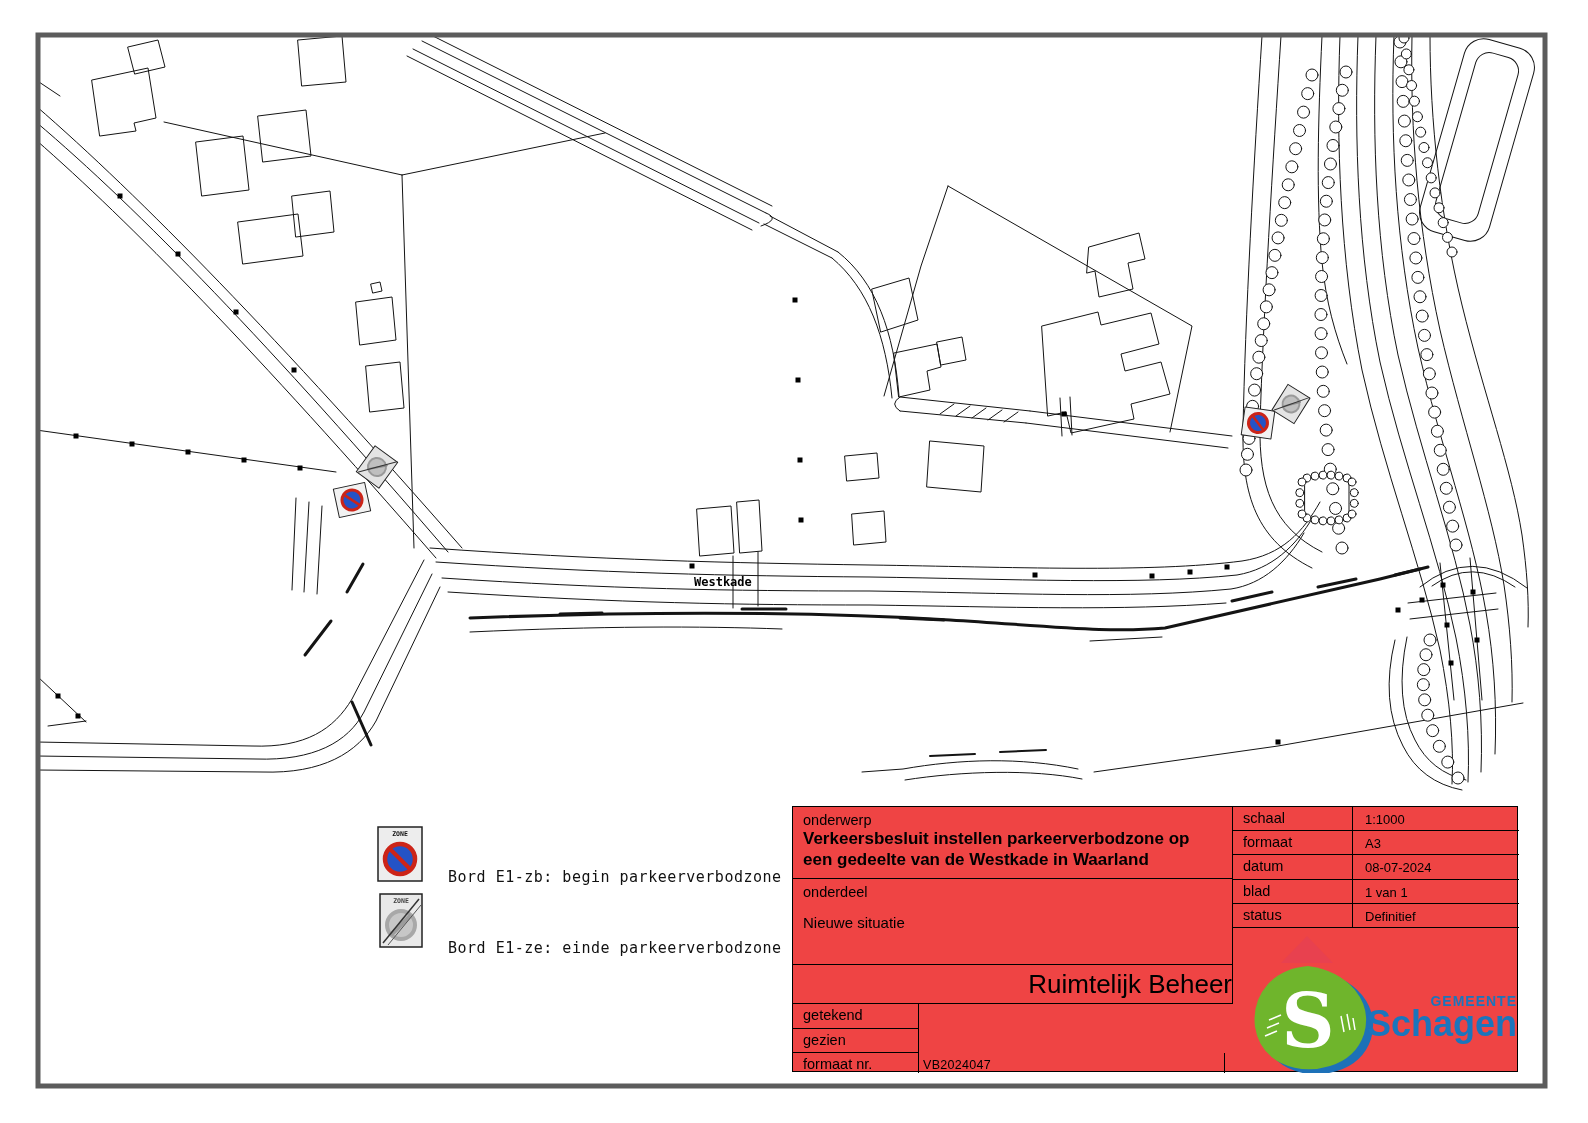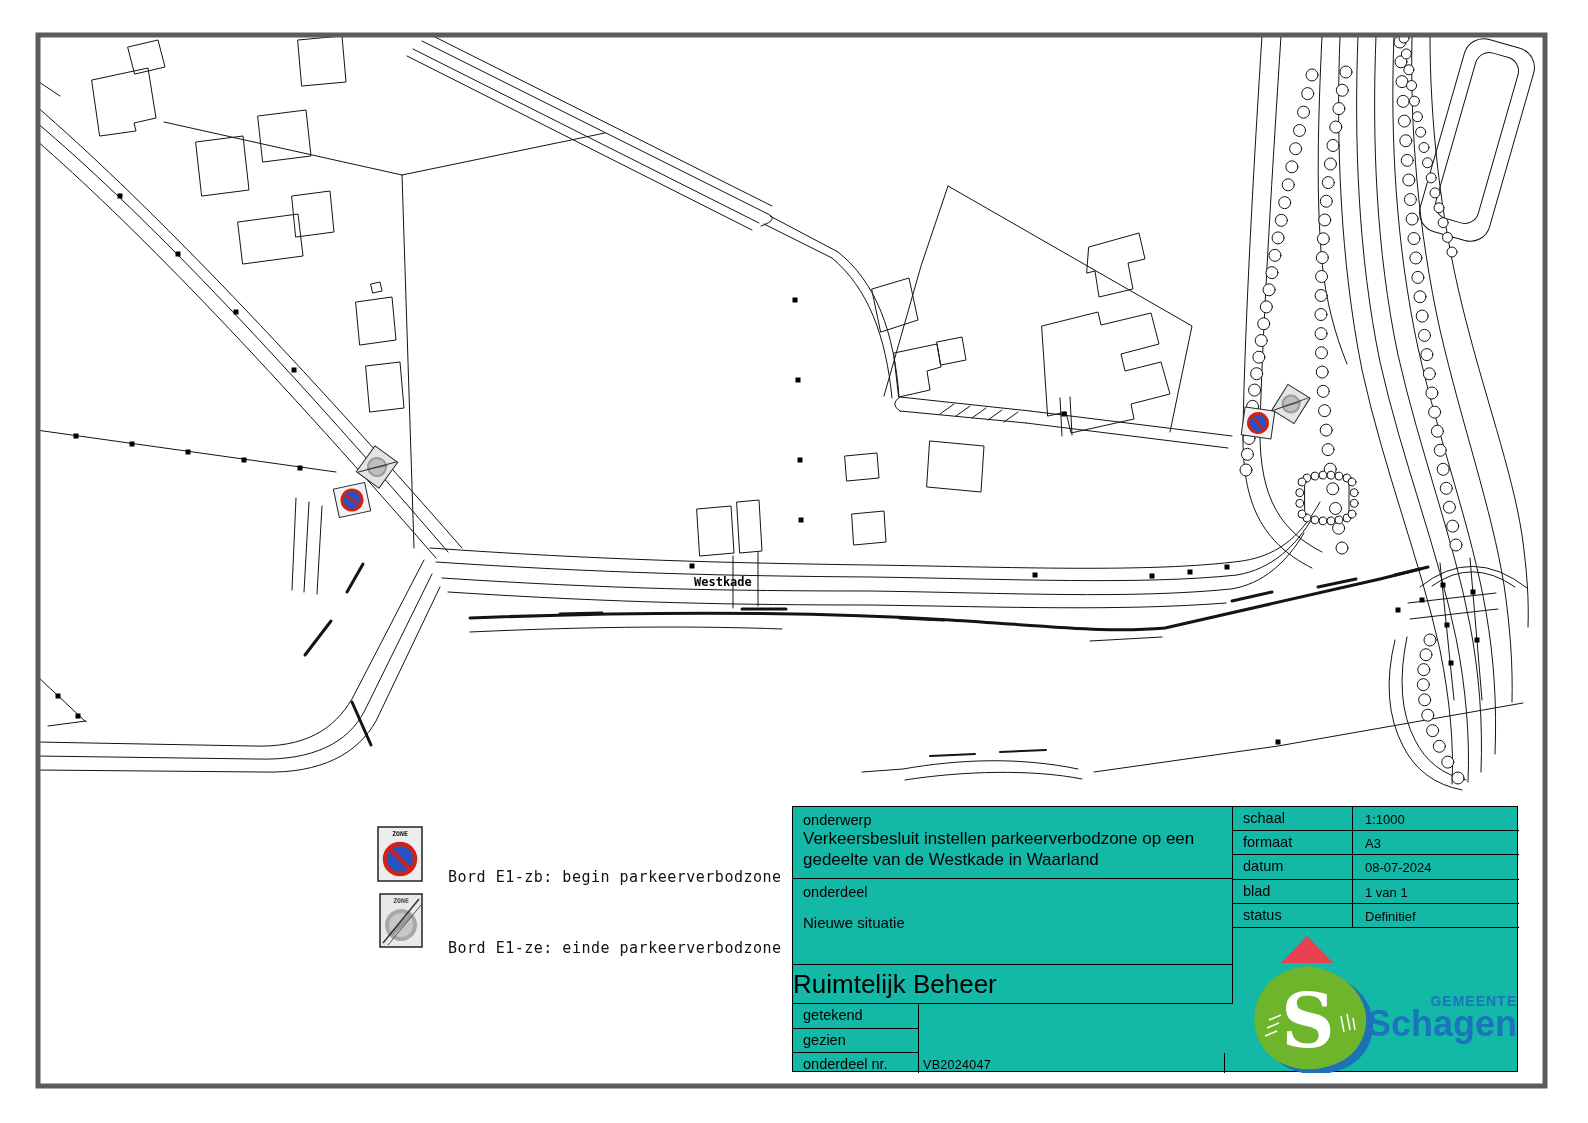--- a/index.html
+++ b/index.html
@@ -5,29 +5,29 @@
   html,body{margin:0;padding:0;background:#fff;}
   body{width:1588px;height:1123px;position:relative;overflow:hidden;
        font-family:"Liberation Sans",sans-serif;color:#000;}
   #map{position:absolute;left:0;top:0;}
   
   .legend-label{position:absolute;font-family:"DejaVu Sans Mono",monospace;
     font-size:15px;letter-spacing:.5px;color:#111;white-space:nowrap;margin-top:28px;}
   .legend-icon{position:absolute;}
   
   .tblock{position:absolute;left:792px;top:806px;width:726px;height:266px;
-    border:1px solid #000;background:#14b8a6;box-sizing:border-box;}
+    border:1px solid #000;background:#ef4444;box-sizing:border-box;}
   .tb-cell{position:absolute;box-sizing:border-box;}
   .bb{border-bottom:1px solid #000;}
   .br{border-right:1px solid #000;}
   .tb-label{font-size:14.5px;color:#000;}
-  .tb-sub{font-size:17px;font-weight:normal;line-height:21px;}
+  .tb-sub{font-size:17px;font-weight:bold;line-height:21px;}
   .tb-val{font-size:13px;}
   .tb-smval{font-size:12.5px;letter-spacing:.3px;}
-  .dept{font-size:26px;text-align:left;line-height:38px;}
+  .dept{font-size:26px;text-align:right;line-height:38px;}
   .rowlab{padding:3px 0 0 10px;font-size:14.5px;}
   .rowval{padding:5px 0 0 12px;}
 </style>
 </head>
 <body>
 
 <svg id="map" width="1588" height="1123" viewBox="0 0 1588 1123">
   <defs>
       <clipPath id="mclip">
         <rect x="40" y="36" width="1504" height="1050"></rect>
@@ -353,21 +353,21 @@
     <div class="tb-sub" style="width:420px">Verkeersbesluit instellen parkeerverbodzone op een gedeelte van de Westkade in Waarland</div>
   </div>
   <div class="tb-cell bb br" style="left:0;top:72px;width:440px;height:86px;padding:5px 10px">
     <div class="tb-label">onderdeel</div>
     <div style="font-size:15px;margin-top:14px">Nieuwe situatie</div>
   </div>
   <div class="tb-cell bb br dept" style="left:0;top:158px;width:440px;height:39px">Ruimtelijk Beheer</div>
 
   <div class="tb-cell bb br rowlab" style="left:0;top:197px;width:126px;height:25px">getekend</div>
   <div class="tb-cell bb br rowlab" style="left:0;top:222px;width:126px;height:24px">gezien</div>
-  <div class="tb-cell br rowlab" style="left:0;top:246px;width:126px;height:20px">onderdeel nr.</div>
+  <div class="tb-cell br rowlab" style="left:0;top:246px;width:126px;height:20px">formaat nr.</div>
   <div class="tb-cell br rowval tb-smval" style="left:118px;top:246px;width:314px;height:20px">VB2024047</div>
 
   <div class="tb-cell bb br rowlab" style="left:440px;top:0;width:120px;height:24px">schaal</div>
   <div class="tb-cell bb rowval tb-val" style="left:560px;top:0;width:166px;height:24px">1:1000</div>
   <div class="tb-cell bb br rowlab" style="left:440px;top:24px;width:120px;height:24px">formaat</div>
   <div class="tb-cell bb rowval tb-val" style="left:560px;top:24px;width:166px;height:24px">A3</div>
   <div class="tb-cell bb br rowlab" style="left:440px;top:48px;width:120px;height:25px">datum</div>
   <div class="tb-cell bb rowval tb-val" style="left:560px;top:48px;width:166px;height:25px">08-07-2024</div>
   <div class="tb-cell bb br rowlab" style="left:440px;top:73px;width:120px;height:24px">blad</div>
   <div class="tb-cell bb rowval tb-val" style="left:560px;top:73px;width:166px;height:24px">1 van 1</div>

